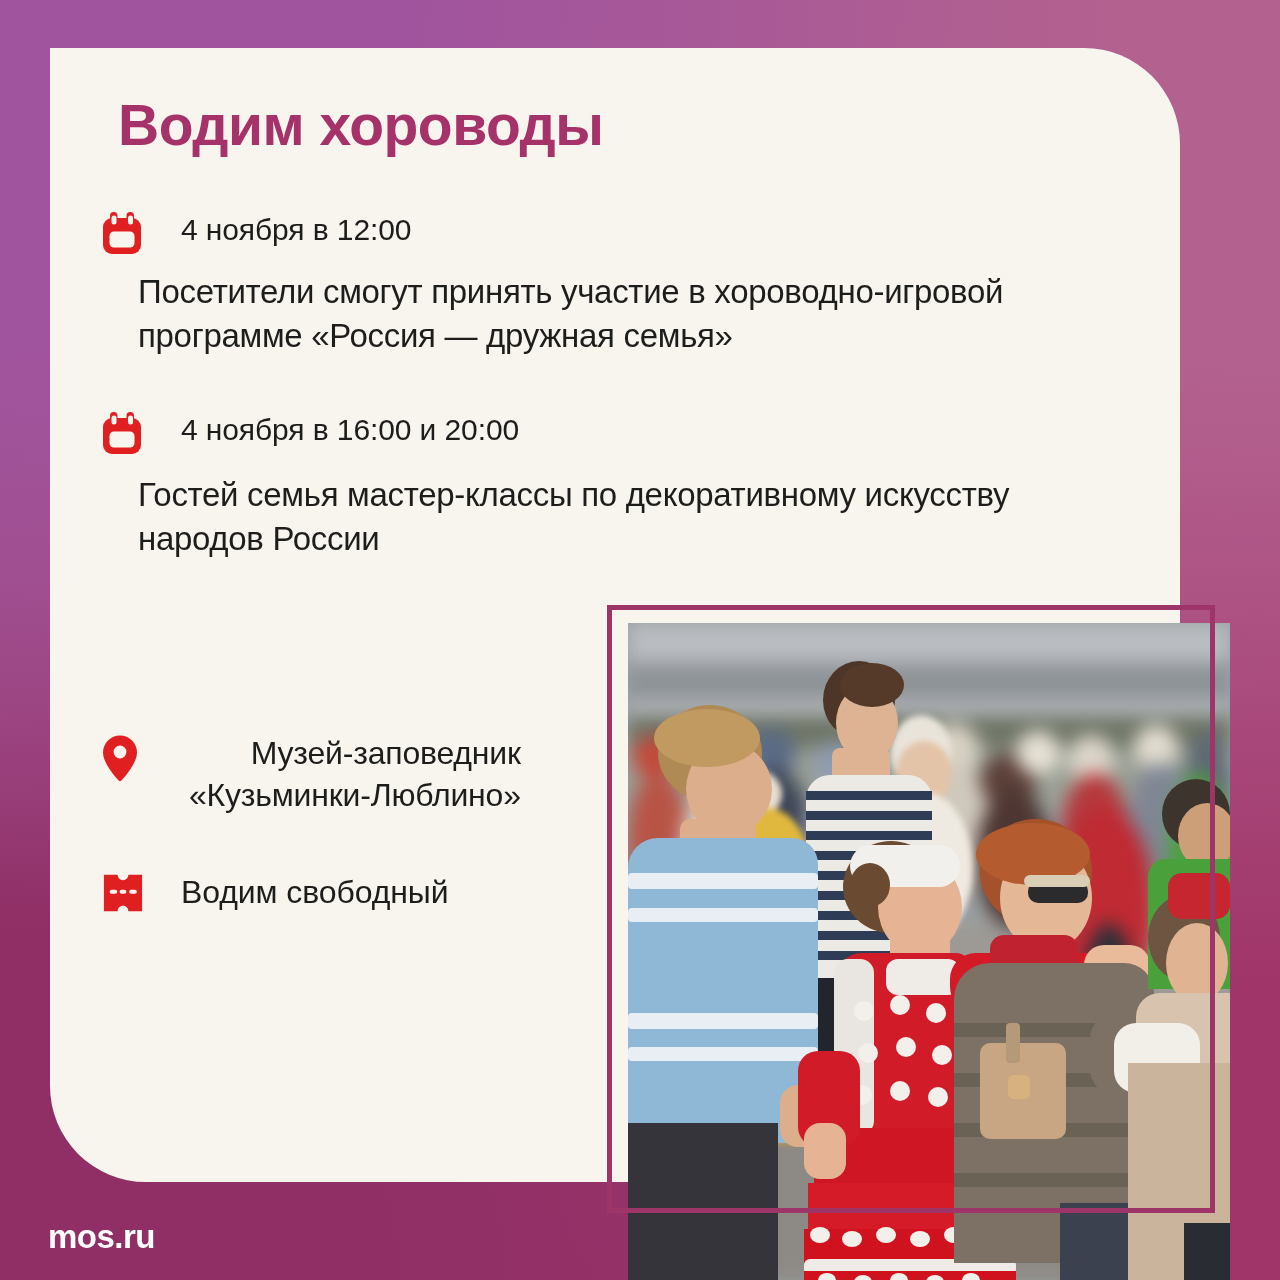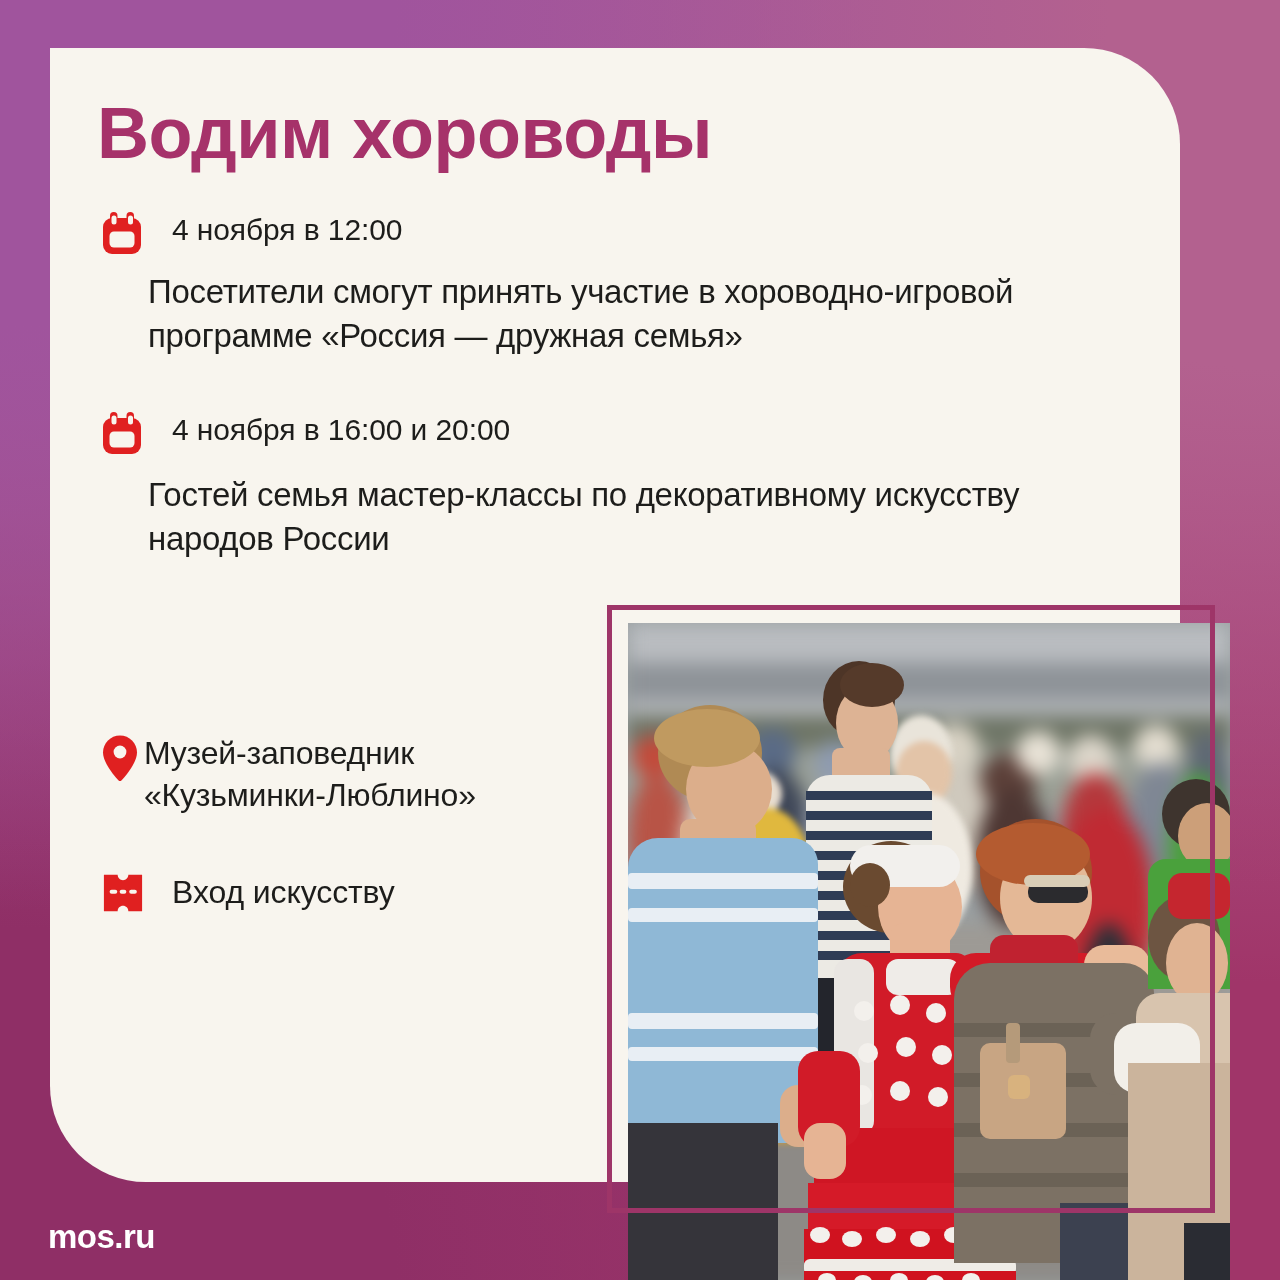--- a/index.html
+++ b/index.html
@@ -27,62 +27,65 @@
     width:1130px; height:1134px;
     background:#f8f5ee;
     border-top-left-radius:0;
     border-top-right-radius:96px;
     border-bottom-left-radius:96px;
     border-bottom-right-radius:0;
   }
 
   .title{
     position:absolute;
-    left:47px; top:44px;
-    font-size:72px;
+    left:68px; top:44px;
+    font-size:57px;
     font-weight:bold;
     letter-spacing:-0.5px;
     color:#a6326a;
     white-space:nowrap;
   }
 
   
   .row{
     position:absolute;
     display:flex;
     align-items:flex-start;
+    gap:9px;
   }
   .icon-slot{
     width:42px; min-width:42px;
     display:flex; align-items:flex-start; justify-content:flex-start;
     padding-top:2px;
   }
   .row-text{
     margin-left:28px;
     font-size:30px;
     line-height:1.30;
     color:#1d1d1b;
     letter-spacing:-0.1px;
   }
 
   .para{
     position:absolute;
-    left:98px;
+    left:88px;
     font-size:33px;
     line-height:1.33;
     color:#1d1d1b;
     letter-spacing:-0.3px;
     max-width:980px;
   }
 
   .place-text{
+    margin-left:36px;
     font-size:32px;
     line-height:1.30;
     color:#1d1d1b;
     letter-spacing:-0.2px;
+    text-align:right;
   }
 
   
   .cal-icon { width:40px; height:42px; display:block; }
   .pin-icon { width:36px; height:46px; display:block; }
   .ticket-icon { width:44px; height:42px; display:block; }
 
   
   .photo-frame{
     position:absolute;
@@ -172,21 +175,21 @@
 
   <div class="row" style="left:52px; top:824px; align-items:center;">
     <span class="icon-slot" style="padding-top:0;">
       <svg class="ticket-icon" viewBox="0 0 44 42" xmlns="http://www.w3.org/2000/svg">
         <path d="M2 2h14.4c0 3.1 2.5 5.6 5.6 5.6S27.6 5.1 27.6 2H42v38H27.6c0-3.1-2.5-5.6-5.6-5.6S16.4 36.9 16.4 40H2V2z" fill="#e02020"></path>
         <rect x="8" y="17.5" width="8" height="4.2" rx="2.1" fill="#f8f5ee"></rect>
         <rect x="18.5" y="17.5" width="7" height="4.2" rx="2.1" fill="#f8f5ee"></rect>
         <rect x="28.5" y="17.5" width="8" height="4.2" rx="2.1" fill="#f8f5ee"></rect>
       </svg>
     </span>
-    <span class="row-text" style="font-size:32px;">Вход искусству</span>
+    <span class="row-text" style="font-size:32px;">Водим свободный</span>
   </div>
 
 </div>
 
 <div class="photo">
   <div class="photo-inner">
 
     <div class="blurwrap">
       <div class="sh" style="left:0;top:0;width:602px;height:120px;background:#b9bcc0;border-radius:0;"></div>
       <div class="sh" style="left:0;top:40px;width:602px;height:38px;background:#8e9398;border-radius:0;"></div>

